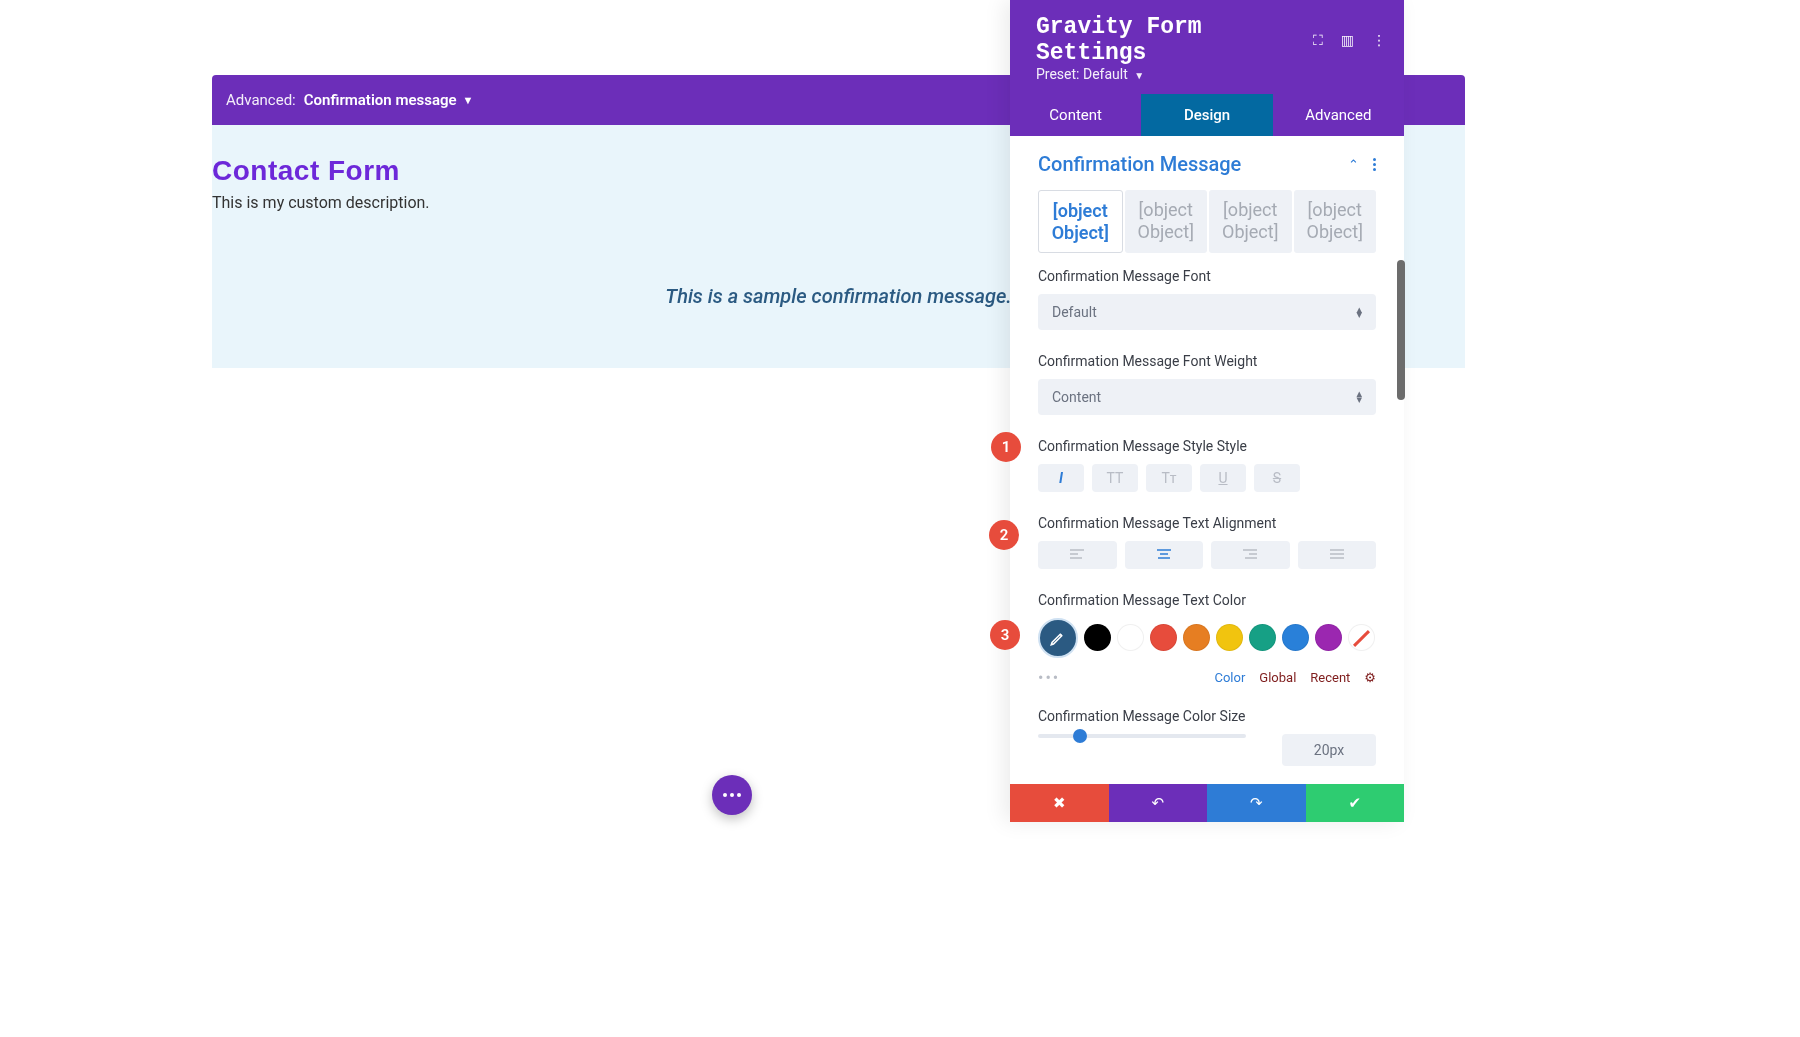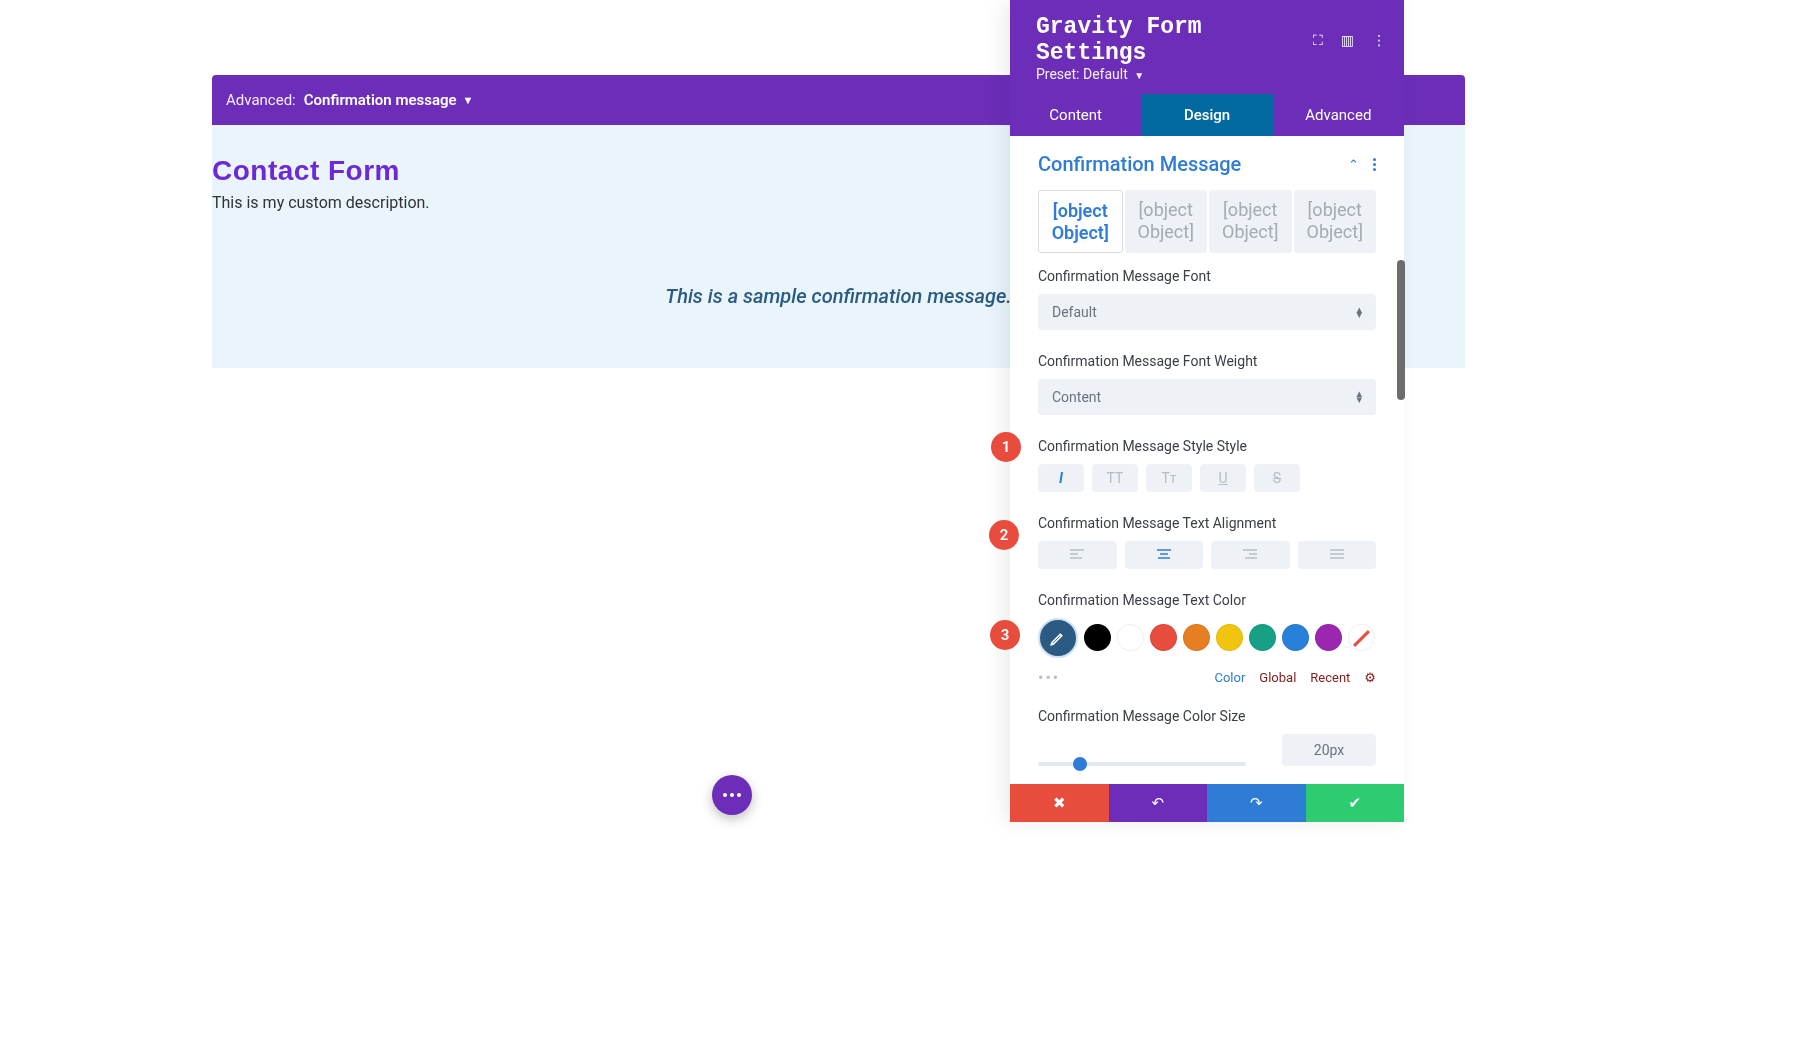--- a/index.html
+++ b/index.html
@@ -66,21 +66,21 @@
 .swatch.none { background: #fff; position: relative; }
 .swatch.none::after { content: ''; position: absolute; left: 2px; top: 12px; right: 2px; height: 3px; background: #e74c3c; transform: rotate(-45deg); }
 
 .color-meta { display: flex; justify-content: space-between; align-items: center; font-size: 13px; margin-bottom: 20px; }
 .color-meta .more { color: #b8bcc5; letter-spacing: 2px; font-size: 16px; }
 .color-meta .tabs-tiny { display: flex; gap: 14px; align-items: center; }
 .color-meta .tabs-tiny span { color: #7f1d1d; cursor: pointer; }
 .color-meta .tabs-tiny span.active { color: #2e7cd6; }
 .color-meta .gear { color: #b0b5c0; font-size: 13px; }
 
-.size-row { display: flex; gap: 36px; align-items: flex-end; }
+.size-row { display: flex; gap: 36px; align-items: flex-start; }
 .slider-track { flex: 1; height: 4px; background: #e4e8ef; border-radius: 2px; position: relative; }
 .slider-thumb { position: absolute; left: 35px; top: -5px; width: 14px; height: 14px; background: #2e7cd6; border-radius: 50%; }
 .size-input { width: 94px; background: #eef1f6; border-radius: 4px; padding: 8px 12px; font-size: 14px; color: #6b7280; text-align: center; }
 
 .panel-scrollbar { position: absolute; right: 395px; top: 260px; width: 8px; height: 140px; background: #6c6c6c; border-radius: 4px; }
 
 .panel-footer { display: flex; height: 38px; }
 .foot-btn { flex: 1; display: flex; align-items: center; justify-content: center; color: #fff; cursor: pointer; font-size: 15px; }
 .foot-btn.cancel { background: #e74c3c; }
 .foot-btn.undo { background: #6c2eb9; }

